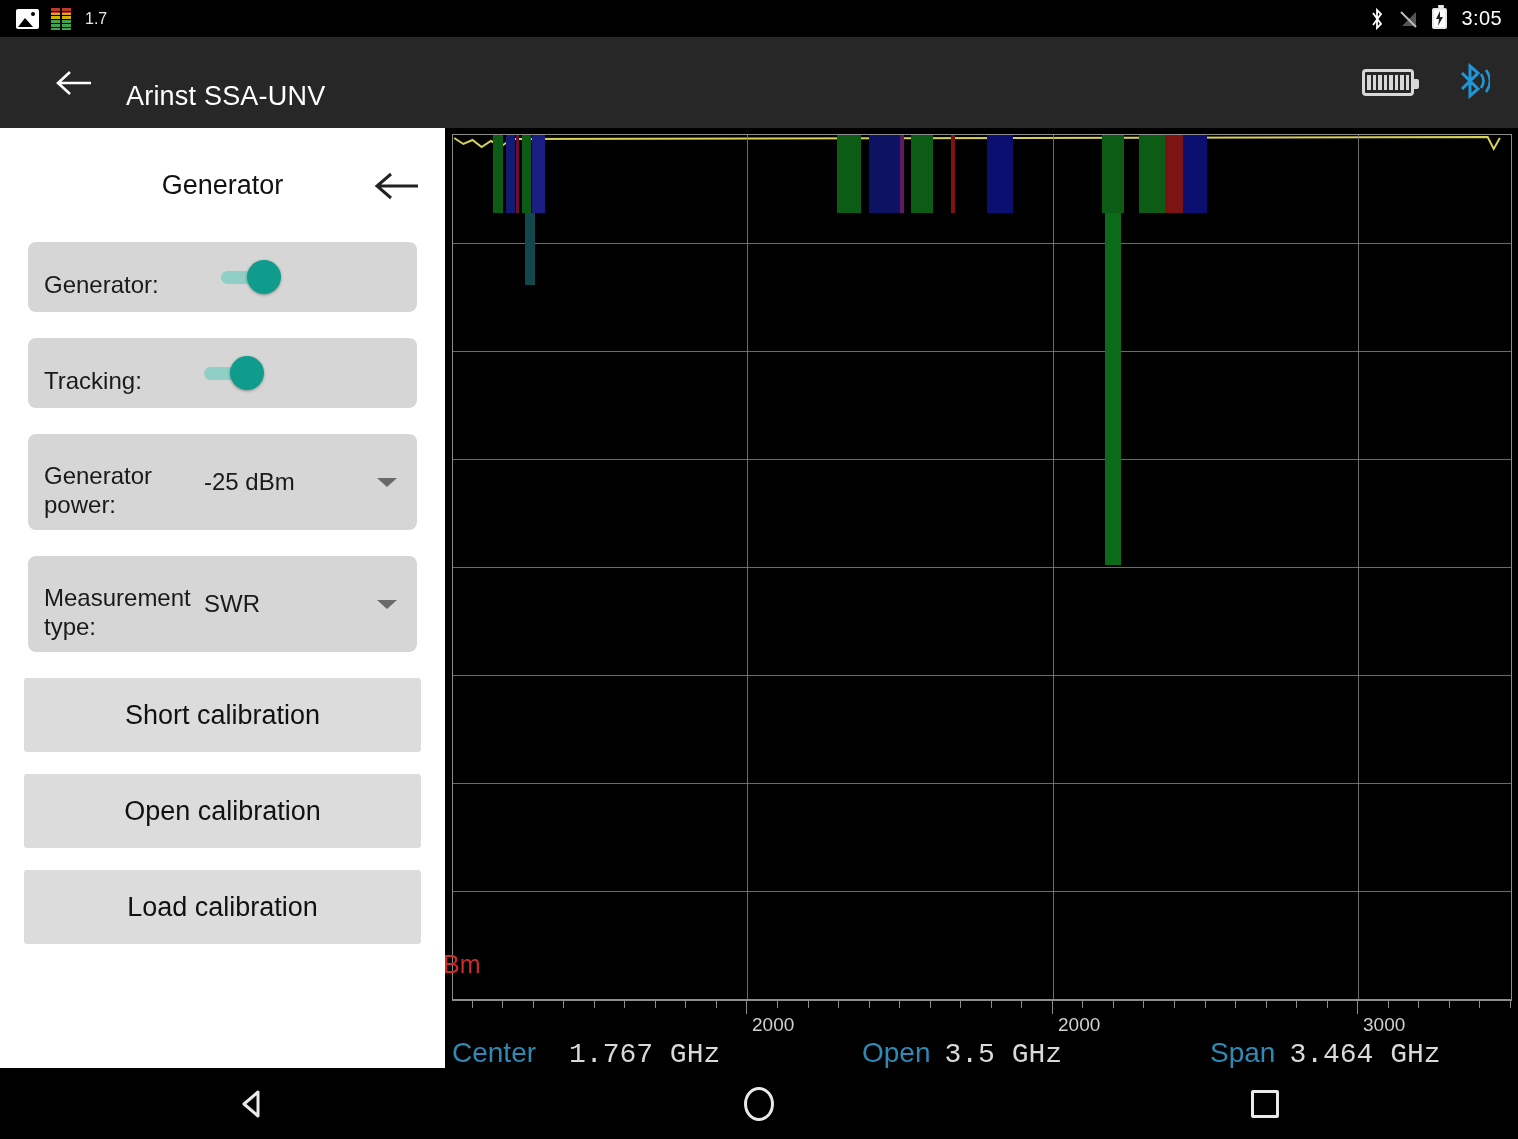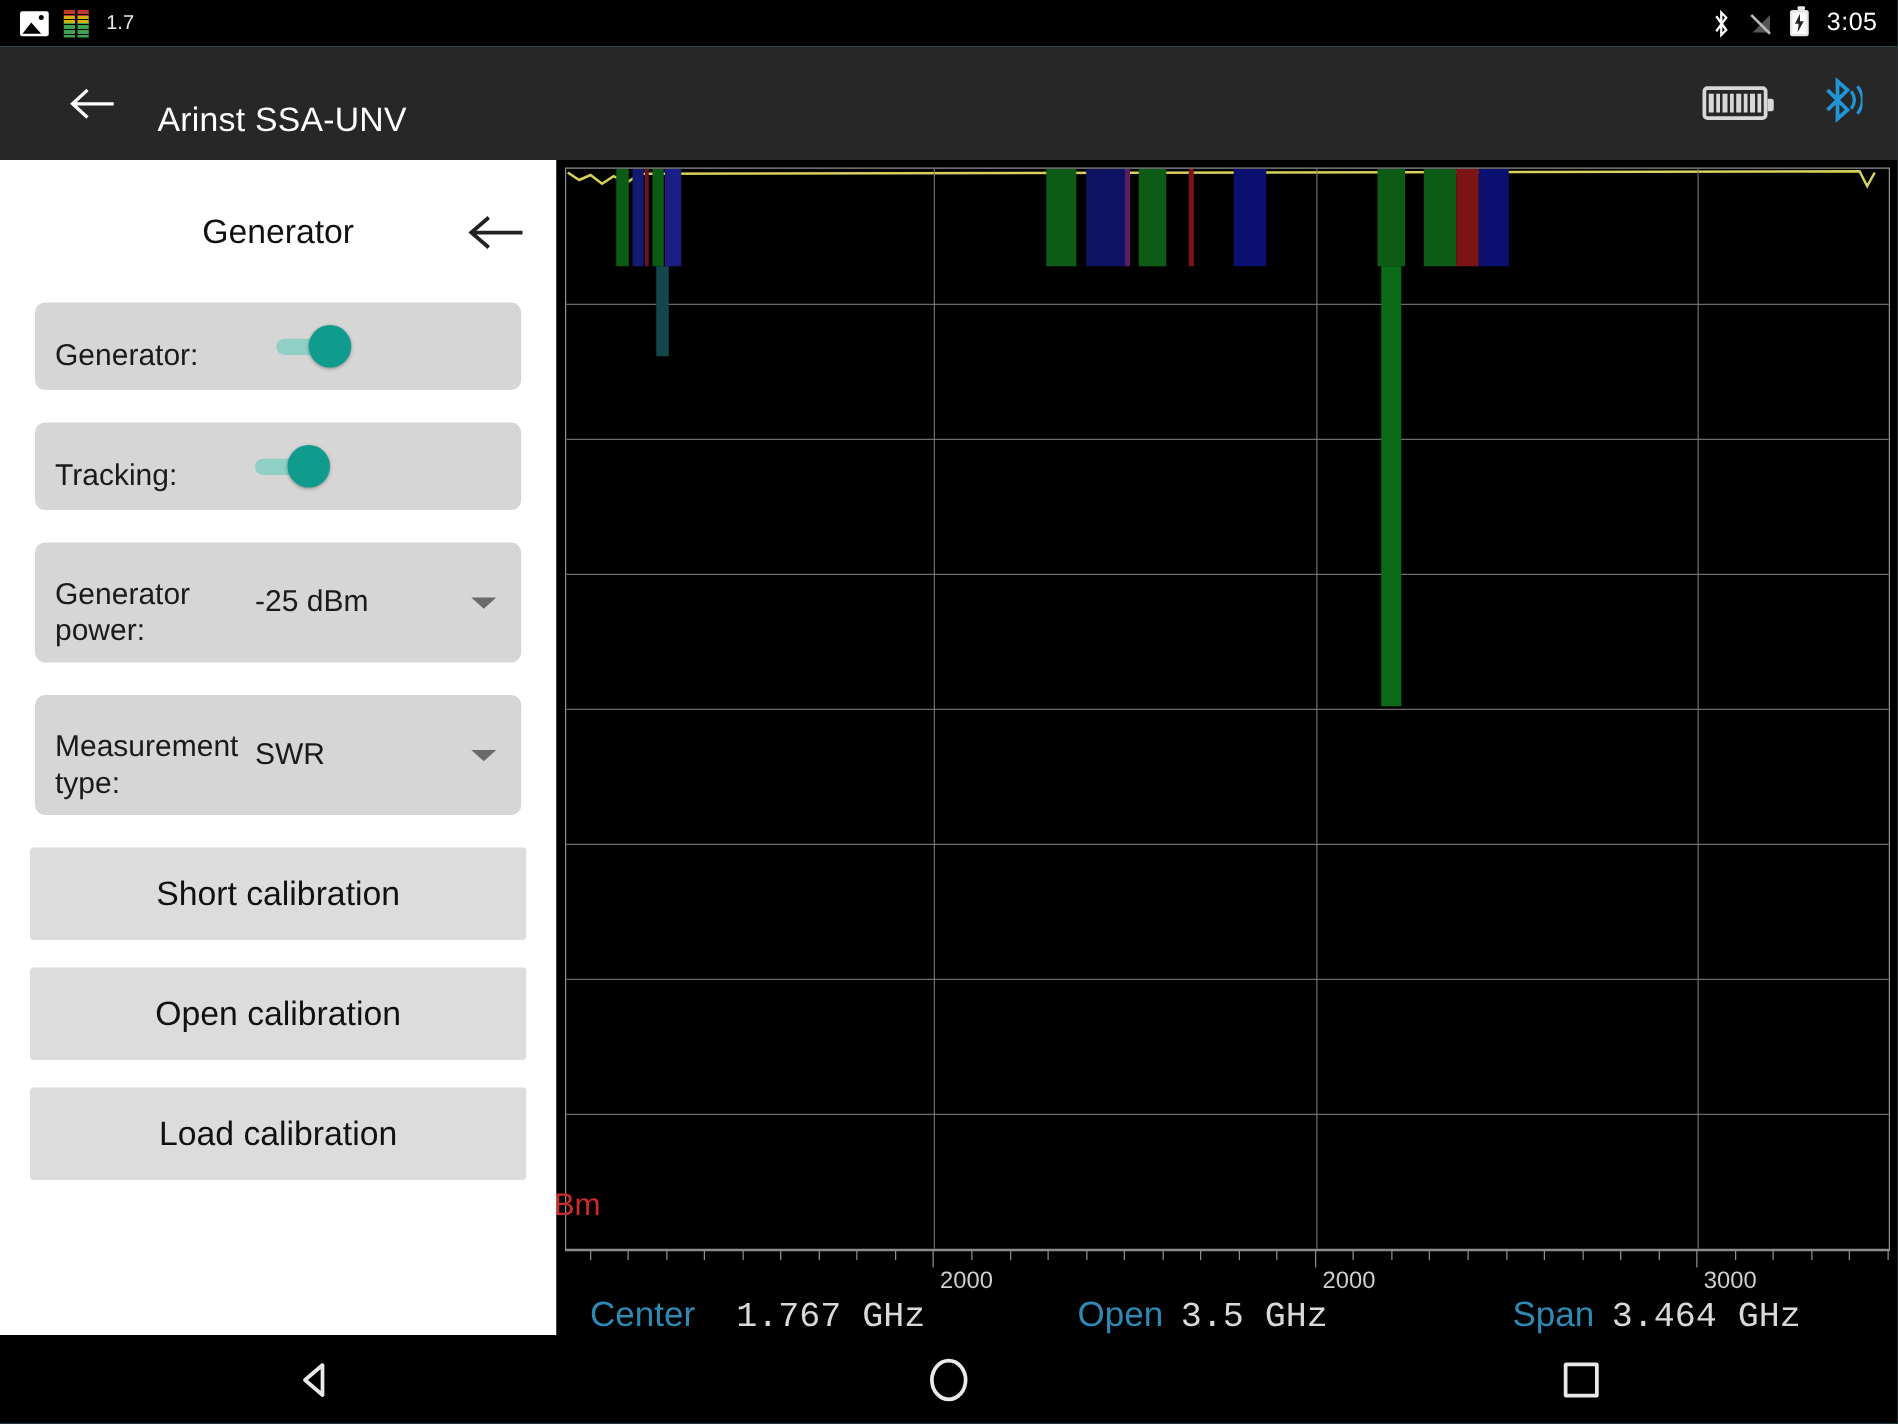--- a/index.html
+++ b/index.html
@@ -2,21 +2,21 @@
 <html><head>
 <meta charset="utf-8">
 <style>
   * { box-sizing: border-box; margin: 0; padding: 0; }
   html, body {
     width: 1518px; height: 1139px;
     background: #000;
     font-family: "Liberation Sans", sans-serif;
     overflow: hidden;
   }
-  #root { position: relative; width: 1518px; height: 1139px; background: #7dd3fc; }
+  #root { position: relative; width: 1518px; height: 1139px; background: #a3a3a3; }
 
   
   .statusbar {
     position: absolute; left: 0; top: 0; width: 1518px; height: 37px;
     background: #000; display: flex; align-items: center;
     padding: 0 16px;
   }
   .sb-left { display: flex; align-items: center; gap: 12px; }
   .sb-right { margin-left: auto; display: flex; align-items: center; gap: 14px; }
   .sb-time { color: #fff; font-size: 20px; letter-spacing: .4px; }
@@ -277,21 +277,21 @@
         <div class="tick minor" style="left: 1510px; top: 872px; position: absolute;"></div>
       </div>
     <div id="xlabels">
         <span class="xlabel" style="left: 752px; top: 886px;">2000</span>
         <span class="xlabel" style="left: 1058px; top: 886px;">2000</span>
         <span class="xlabel" style="left: 1363px; top: 886px;">3000</span>
       </div>
     <span class="ylabel-red" style="left:443px; top:822px;">Bm</span>
 
     <div class="readouts">
-      <div class="ro" style="left:472px;gap:33px;">
+      <div class="ro" style="left:452px;gap:33px;">
         <span class="ro-k">Center</span>
         <span class="ro-v">1.767 GHz</span>
       </div>
       <div class="ro" style="left:862px;">
         <span class="ro-k">Open</span>
         <span class="ro-v">3.5 GHz</span>
       </div>
       <div class="ro" style="left:1210px;">
         <span class="ro-k">Span</span>
         <span class="ro-v">3.464 GHz</span>

